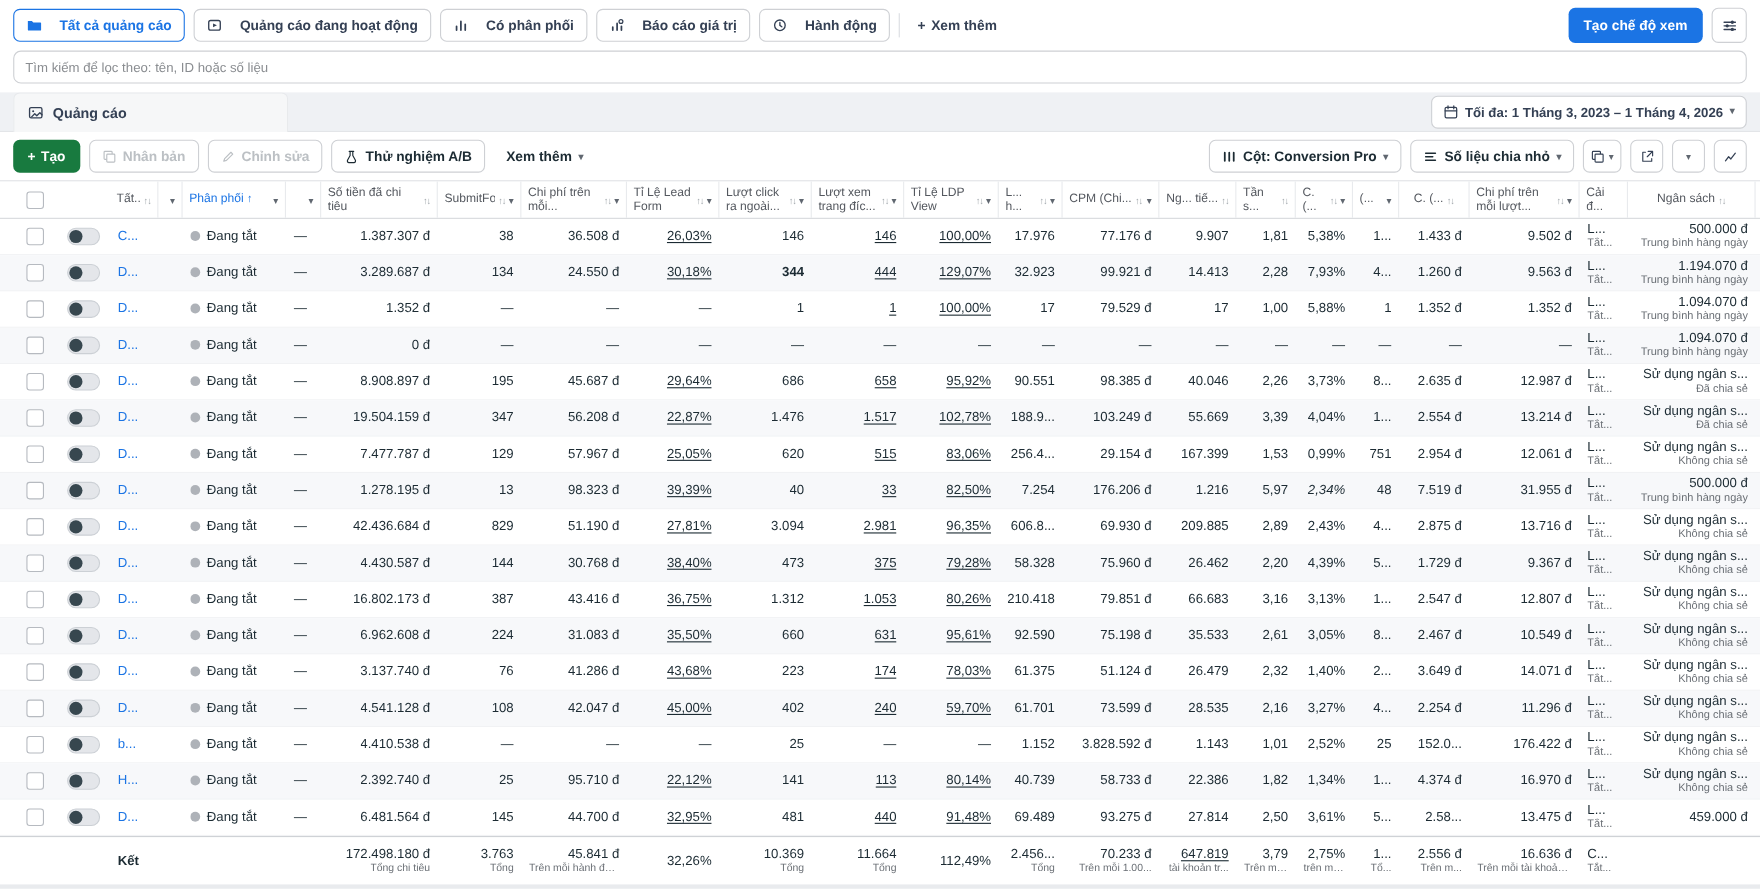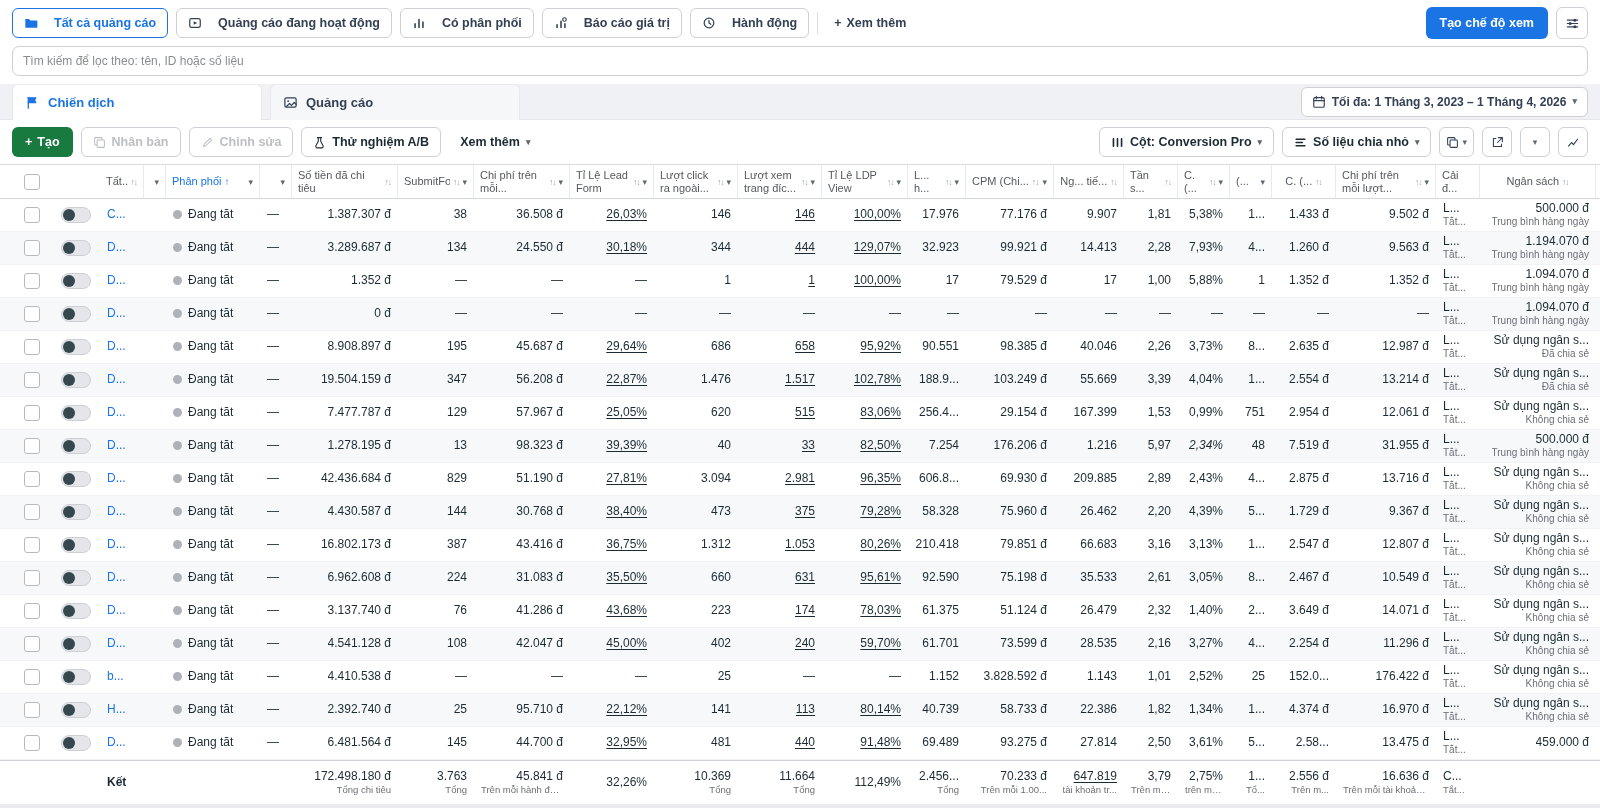--- a/index.html
+++ b/index.html
@@ -118,27 +118,20 @@
           <circle cx="10.5" cy="11.5" r="1.6" fill="currentColor" stroke="none"></circle>
         </svg>
     </div>
   </div>
 
   <div class="searchrow">
     <input class="searchinput" placeholder="Tìm kiếm để lọc theo: tên, ID hoặc số liệu" style="">
   </div>
 
   <div class="tabstrip">
-    <div class="tab active">
-      <svg width="15" height="15" viewBox="0 0 16 16" fill="none" stroke="currentColor" stroke-width="1.4" stroke-linecap="round" stroke-linejoin="round">
-          <path d="M3.5 14V2.5"></path>
-          <path d="M3.5 3h8L10 5.5 11.5 8h-8" fill="currentColor"></path>
-        </svg>
-      <span>Chiến dịch</span>
-    </div>
     <div class="tab">
       <svg width="15" height="15" viewBox="0 0 16 16" fill="none" stroke="currentColor" stroke-width="1.3" stroke-linecap="round" stroke-linejoin="round">
           <rect x="2" y="3" width="12" height="10" rx="1.5"></rect>
           <circle cx="5.5" cy="6.5" r="1" fill="currentColor" stroke="none"></circle>
           <path d="M4 12l3-3 2 2 3-3 2 2"></path>
         </svg>
       <span>Quảng cáo</span>
     </div>
     <div class="daterange">
       <svg width="14" height="14" viewBox="0 0 16 16" fill="none" stroke="currentColor" stroke-width="1.3" stroke-linecap="round">
@@ -421,21 +414,21 @@
           </div>
           <div class="tcell r" style="flex: 0 0 76px;">
             <div class="cv">134</div>
           </div>
           <div class="tcell r" style="flex: 0 0 96px;">
             <div class="cv">24.550 đ</div>
           </div>
           <div class="tcell r" style="flex: 0 0 84px;">
             <div class="cv u">30,18%</div>
           </div>
-          <div class="tcell r" style="flex: 0 0 84px;">
+          <div class="tcell r" style="flex: 0 0 84px; font-weight: bold;">
             <div class="cv">344</div>
           </div>
           <div class="tcell r" style="flex: 0 0 84px;">
             <div class="cv u">444</div>
           </div>
           <div class="tcell r" style="flex: 0 0 86px;">
             <div class="cv u">129,07%</div>
           </div>
           <div class="tcell r" style="flex: 0 0 58px;">
             <div class="cv">32.923</div>

